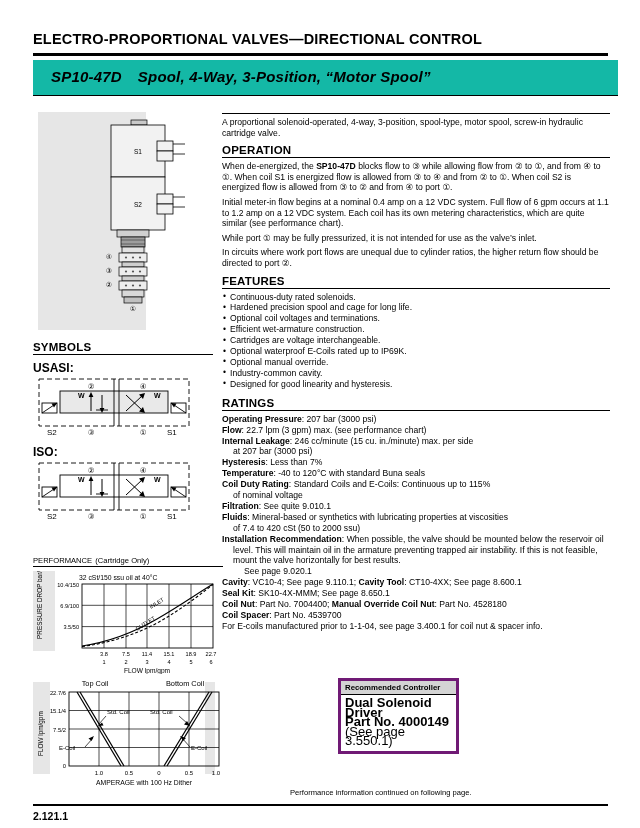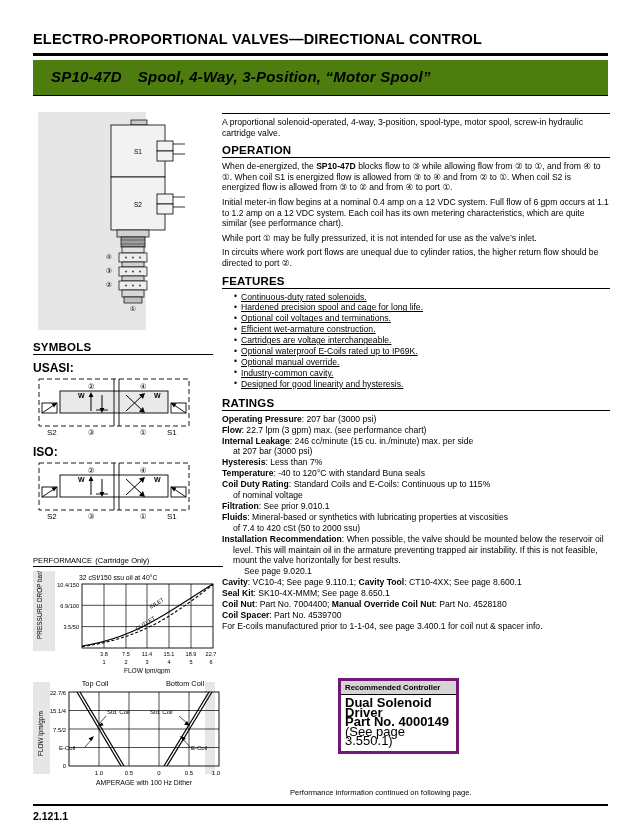--- a/index.html
+++ b/index.html
@@ -11,35 +11,35 @@
   .page{position:absolute;left:0;top:8px;width:640px;height:828px;}
 
   
   .hdr-title{
     position:absolute;left:33px;top:23px;width:575px;
     font-size:14.5px;font-weight:bold;letter-spacing:.2px;
   }
   .hdr-rule{position:absolute;left:33px;top:45px;width:575px;height:3px;background:#000;}
   .model-band{
     position:absolute;left:33px;top:52px;width:575px;height:35px;
-    background:#4d7c0f;border-bottom:1px solid #000;
+    background:#14b8a6;border-bottom:1px solid #000;padding-left:10px;
   }
   .model-band .mb-inner{
     position:absolute;left:18px;top:8px;
     font-size:15px;font-weight:bold;font-style:italic;letter-spacing:.2px;
   }
   .mb-inner .sp{margin-right:16px;}
 
   
   .sec-h{font-size:11.5px;font-weight:bold;letter-spacing:.2px;}
   .sec-rule{height:1px;background:#000;margin-top:1px;}
   .body-t{font-size:8.6px;line-height:10.6px;text-align:left;}
   .body-t p{margin:0 0 4px 0;}
   .body-t b{font-weight:bold;}
-  ul.feat{margin:3px 0 0 12px;padding:0;list-style:none;text-decoration:underline;}
+  ul.feat{margin:3px 0 0 1px;padding:0;list-style:none;}
   ul.feat li{font-size:8.6px;line-height:10.9px;padding-left:7px;position:relative;}
   ul.feat li:before{content:"•";position:absolute;left:0;top:-0.5px;}
   .rate{font-size:8.6px;line-height:10.9px;}
   .rate .ind{padding-left:11px;display:block;}
 
   
   .photo-bg{position:absolute;left:38px;top:104px;width:108px;height:218px;background:#e6e6e6;}
 
   .sym-wrap{position:absolute;left:33px;top:333px;width:180px;}
   .sub-h{font-size:12px;font-weight:bold;margin-top:6px;}
@@ -347,21 +347,21 @@
         <div><b>Flow</b><span>: </span><span>22.7 lpm (3 gpm) max. (see performance chart)</span></div>
 
         <div><b>Internal Leakage</b><span>: </span><span>246 cc/minute (15 cu. in./minute) max. per side</span><span class="ind">at 207 bar (3000 psi)</span></div>
 
         <div><b>Hysteresis</b><span>: </span><span>Less than 7%</span></div>
 
         <div><b>Temperature</b><span>: </span><span>-40 to 120°C with standard Buna seals</span></div>
 
         <div><b>Coil Duty Rating</b><span>: </span><span>Standard Coils and E-Coils: Continuous up to 115%</span><span class="ind">of nominal voltage</span></div>
 
-        <div><b>Filtration</b><span>: </span><span>See prior 9.010.1</span></div>
+        <div><b>Filtration</b><span>: </span><span>See quite 9.010.1</span></div>
 
         <div><b>Fluids</b><span>: </span><span>Mineral-based or synthetics with lubricating properties at viscosities</span><span class="ind">of 7.4 to 420 cSt (50 to 2000 ssu)</span></div>
 
         <div style="padding-left:11px;text-indent:-11px;"><b>Installation Recommendation</b><span>: </span><span>When possible, the valve should be mounted below the reservoir oil level. This will maintain oil in the armature preventing trapped air instability. If this is not feasible, mount the valve horizontally for best results.</span><span class="ind" style="text-indent:0;">See page 9.020.1</span></div>
 
         <div><b>Cavity</b><span>: VC10-4; See page 9.110.1; </span><b>Cavity Tool</b><span>: CT10-4XX; See page 8.600.1</span></div>
 
         <div><b>Seal Kit</b><span>: SK10-4X-MMM; See page 8.650.1</span></div>
 
         <div><b>Coil Nut</b><span>: Part No. 7004400; </span><b>Manual Override Coil Nut</b><span>: Part No. 4528180</span></div>

